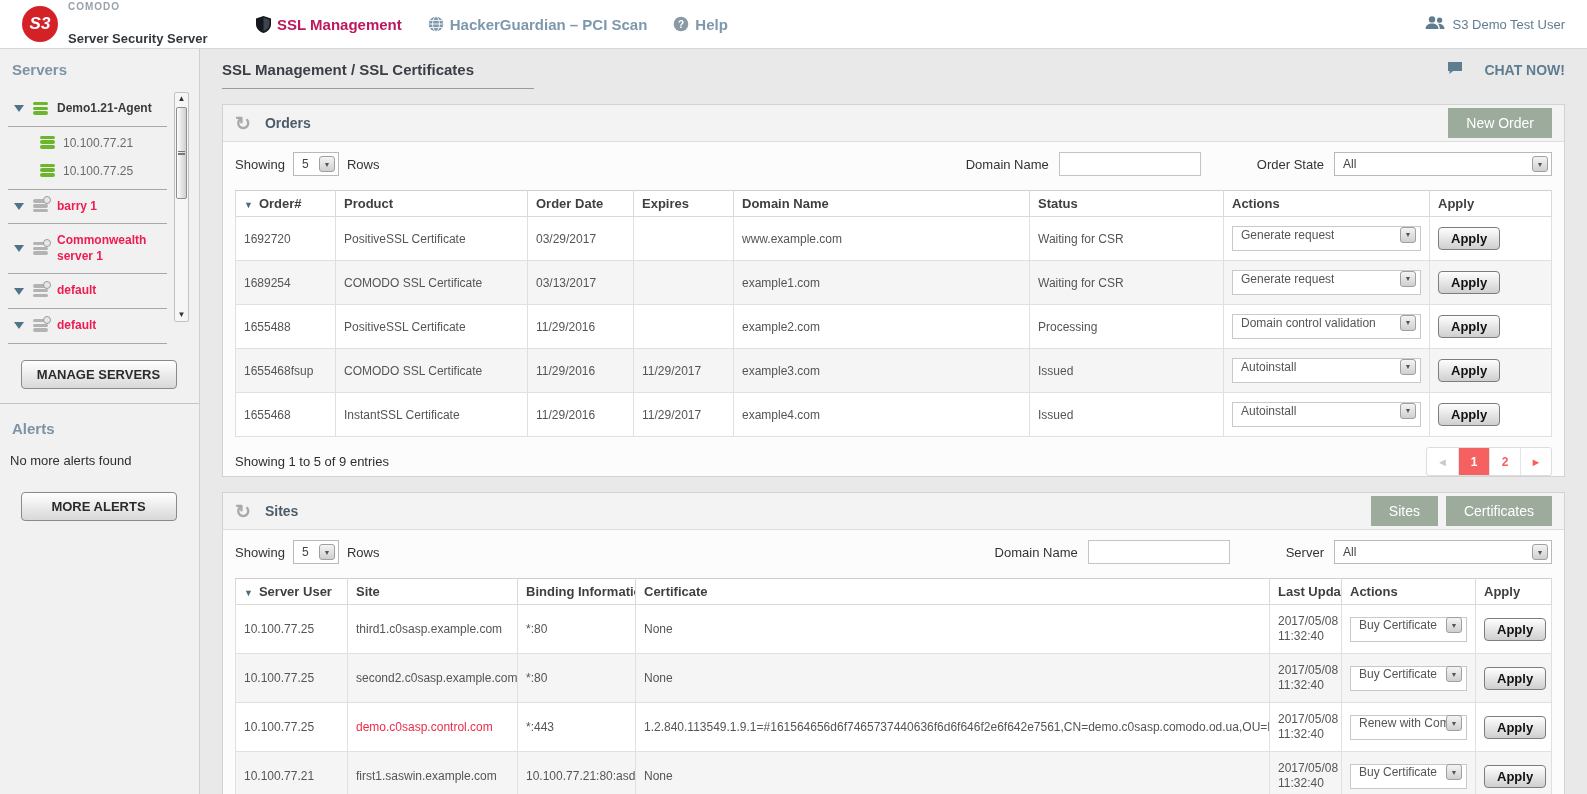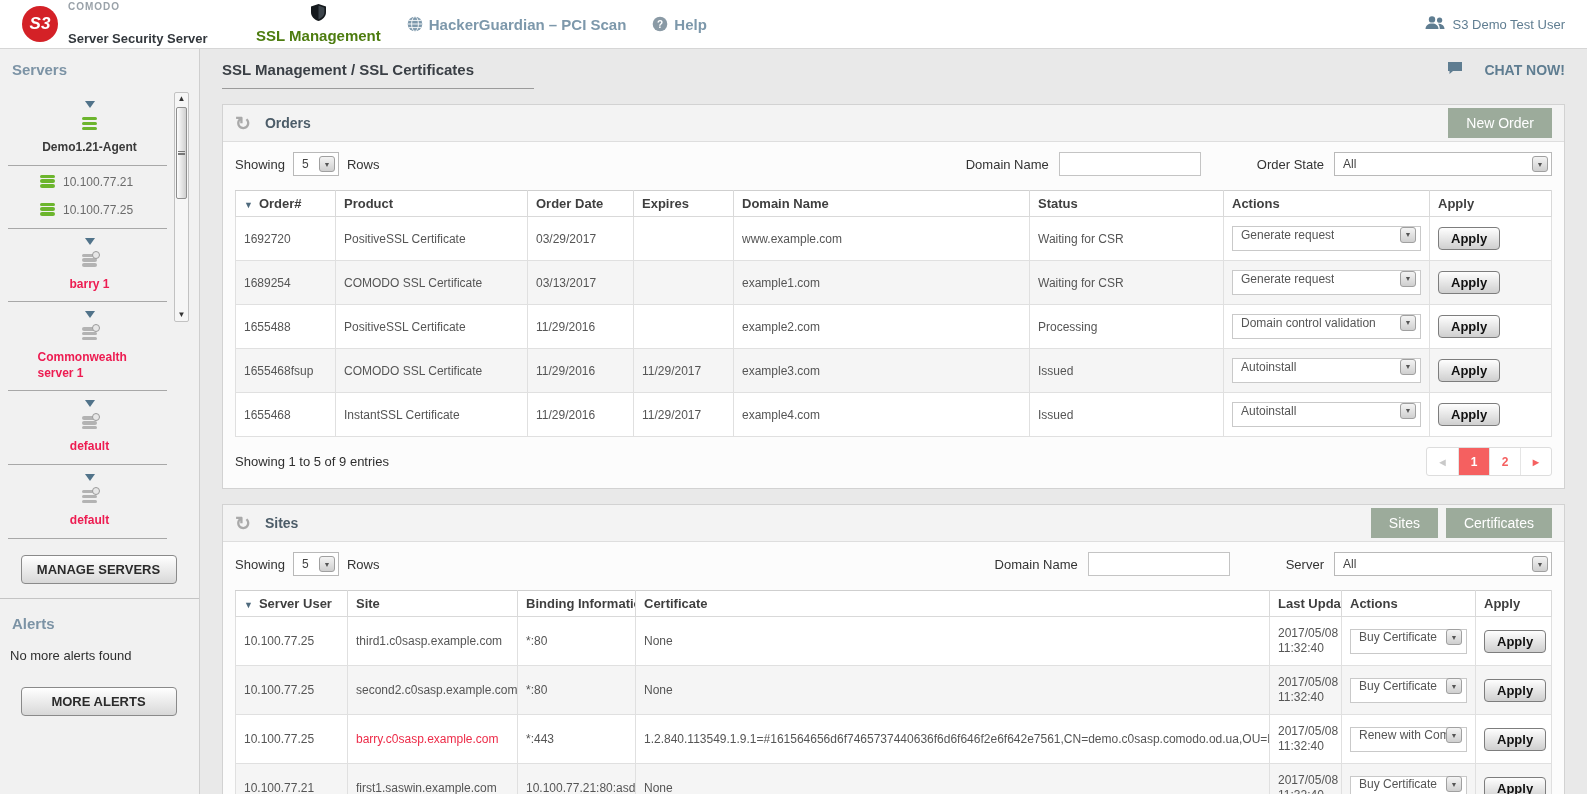--- a/index.html
+++ b/index.html
@@ -8,32 +8,32 @@
 
   
   .topbar { height:49px; background:#ffffff; border-bottom:1px solid #d6d6d6; display:flex; align-items:center; padding:16px 22px; flex-shrink:0; }
   .logo-area { display:flex; align-items:center; gap:10px; width:200px; }
   .logo-badge { width:36px; height:36px; border-radius:50%; background:#d42127; color:#fff; font-weight:bold; font-style:italic; font-size:17px; display:flex; align-items:center; justify-content:center; }
   .brand-lines { line-height:1.15; }
   .brand-top { font-size:10px; font-weight:bold; color:#9aa2a9; letter-spacing:1px; }
   .brand-bottom { font-size:13px; font-weight:bold; color:#33383d;margin-top:20px; }
   .topnav { display:flex; align-items:center; gap:26px; margin-left:34px; }
   .topnav-item { display:flex; align-items:center; gap:6px; font-size:15px; font-weight:bold; color:#7d98ab; cursor:pointer; }
-  .topnav-item.active { color:#4d7c0f;flex-direction:column; }
+  .topnav-item.active { color:#be185d; }
   .topnav-item svg { display:block; }
   .user-area { margin-left:auto; display:flex; align-items:center; gap:8px; color:#5f7d91; font-size:13px; }
 
   .content-row { flex:1; display:flex; min-height:0; }
 
   
   .sidebar { width:200px; background:#f1f1f1; border-right:1px solid #cfcfcf; padding:12px 10px 10px 8px; flex-shrink:0; }
   .side-heading { color:#7c93a5; font-weight:bold; font-size:15px; padding-left:4px; }
   .tree-wrap { position:relative; margin-top:14px; padding-right:22px; }
   .tree-group { border-bottom:1px solid #a8a8a8; }
-  .tree-row { display:flex; align-items:center; gap:9px; padding:9px 2px 9px 6px; border-bottom:1px solid #a8a8a8;flex-direction:column; }
+  .tree-row { display:flex; align-items:center; gap:9px; padding:9px 2px 9px 6px; border-bottom:1px solid #a8a8a8; }
   .tree-group > .tree-row:last-child, .tree-group.no-children .tree-row { border-bottom:none; }
   .tree-children { padding:2px 0 4px 0; }
   .tree-child { display:flex; align-items:center; gap:8px; padding:7px 0 7px 32px; }
   .expander { width:0; height:0; border-left:5px solid transparent; border-right:5px solid transparent; border-top:7px solid #51738a; flex-shrink:0; }
   .tree-label { font-size:12px; font-weight:bold; color:#3a3a3a; line-height:1.3; }
   .tree-label.alert { color:#ed1c51; }
   .tree-child-label { font-size:12px; color:#6b6b6b; }
   .srv-icon { position:relative; width:15px; height:14px; flex-shrink:0; }
   .srv-icon span { display:block; height:3.4px; border-radius:2px; margin-bottom:1.4px; }
   .srv-icon.online span { background:#6cb52d; }
@@ -80,21 +80,21 @@
   th { border:1px solid #d9d9d9; border-top-color:#cfcfcf; text-align:left; font-size:13px; font-weight:bold; color:#3f3f3f; padding:5px 8px; background:#fff; white-space:nowrap; overflow:hidden; }
   td { border:1px solid #e0e0e0; font-size:12px; color:#555; padding:9px 8px; white-space:nowrap; overflow:hidden; background:#fff; }
   tr.stripe td { background:#f5f5f5; }
   .sort-ico { font-size:9px; color:#4f6a7d; margin-right:6px; }
   .cell-red { color:#ed2c49; }
   .cell-select { display:flex; align-items:center; justify-content:space-between; background:#fff; border:1px solid #c9c9c9; height:25px; padding:0 4px 8px 8px; cursor:pointer; }
   .cell-select .val { overflow:hidden; white-space:nowrap; }
   .apply-btn { padding:3px 12px; font-size:13px; font-weight:bold; color:#111; background:linear-gradient(#fefefe,#cfcfcf); border:1px solid #7d7d7d; border-radius:4px; cursor:pointer; font-family:"Liberation Sans",sans-serif; }
   .lu-line { display:block; line-height:1.25; }
 
-  .panel-footer { display:flex; align-items:center; padding:10px 12px 12px; font-size:13px; color:#2f2f2f; }
+  .panel-footer { display:flex; align-items:center; padding:10px 12px 0; font-size:13px; color:#2f2f2f; }
   .pagination { margin-left:auto; display:flex; border:1px solid #ddd; border-radius:3px; background:#fff; overflow:hidden; }
   .page-cell { width:31px; height:27px; display:flex; align-items:center; justify-content:center; font-size:12px; font-weight:bold; color:#f56060; border-left:1px solid #e5e5e5; cursor:pointer; }
   .page-cell:first-child { border-left:none; }
   .page-cell.disabled { color:#c9c9c9; }
   .page-cell.active { background:#f56060; color:#fff; }
   .page-cell.arrow { font-size:11px; }
 </style>
 </head>
 <body>
 
@@ -514,21 +514,21 @@
                       <span class="val">Buy Certificate</span>
                       <span class="select-btn">
                         <span>▼</span>
                       </span>
                     </div>
                   </td>
                 <td><button class="apply-btn">Apply</button></td>
               </tr>
               <tr>
                 <td>10.100.77.25</td>
-                <td class="cell-red">barry.c0sasp.example.com</td>
+                <td class="cell-red">demo.c0sasp.control.com</td>
                 <td>*:443</td>
                 <td>1.2.840.113549.1.9.1=#161564656d6f7465737440636f6d6f646f2e6f642e7561,CN=demo.c0sasp.comodo.od.ua,OU=Demo,O=ComodoT</td>
                 <td>
                     <span class="lu-line">2017/05/08</span>
                     <span class="lu-line">11:32:40</span>
                   </td>
                 <td>
                     <div class="cell-select">
                       <span class="val">Renew with Comodo</span>
                       <span class="select-btn">

